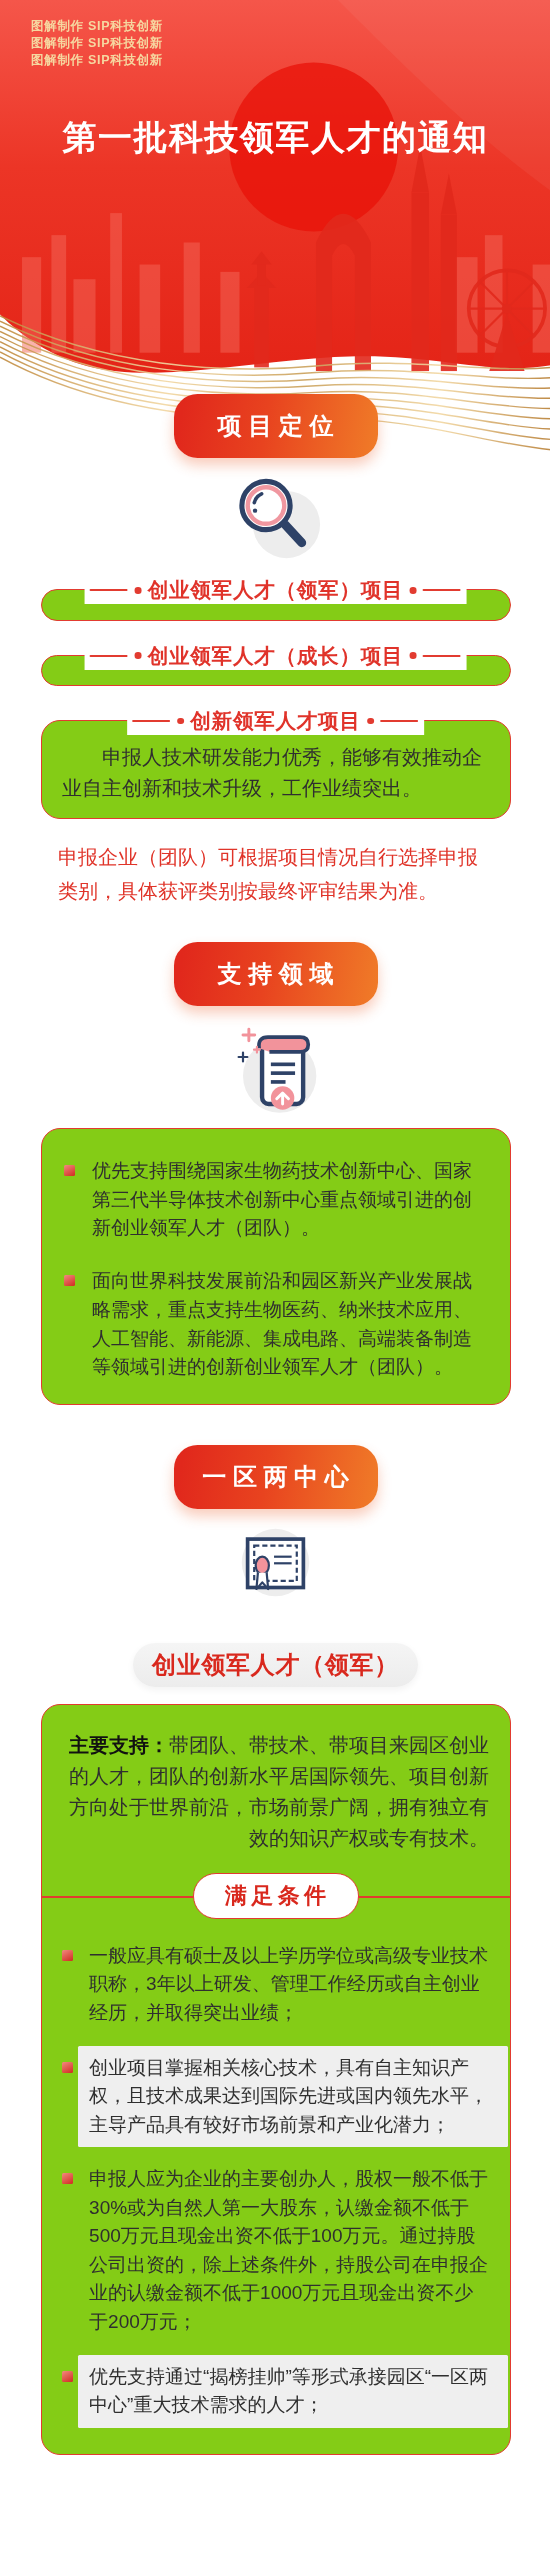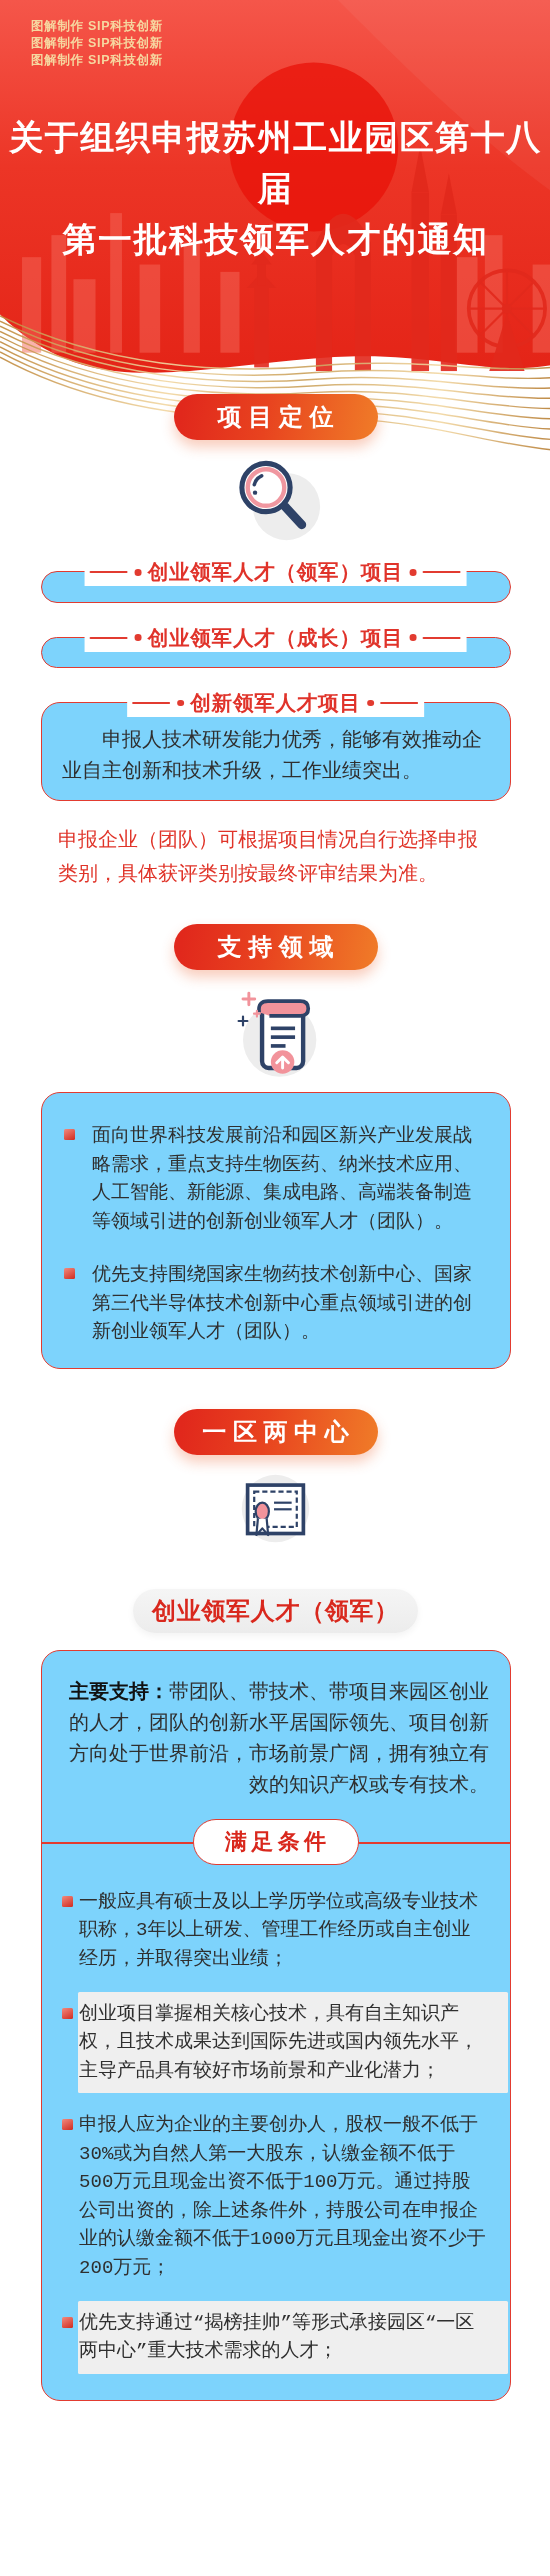--- a/index.html
+++ b/index.html
@@ -21,41 +21,41 @@
     color:#f6d7a0; font-size:12.5px; font-weight:700; letter-spacing:0.7px; white-space:nowrap;
   }
   .main-title {
     position:absolute; top:112px; width:100%; text-align:center;
     font-family:"Liberation Serif","DejaVu Serif",serif;
     color:#ffffff; font-size:34px; font-weight:700; line-height:1.5; letter-spacing:1.5px;
   }
 
   
   .pill {
-    width:204px; height:46px; margin:0 auto; border-radius:23.5px;
+    width:204px; height:64px; margin:0 auto; border-radius:23.5px;
     background:linear-gradient(100deg,#e1281c 5%,#e8431f 45%,#f07c28 100%);
     display:flex; align-items:center; justify-content:center;
     color:#ffffff; font-family:"Liberation Serif","DejaVu Serif",serif;
     font-size:24px; font-weight:700; letter-spacing:6.6px; text-indent:6.6px;
     box-shadow:0 7.3px 13.2px rgba(236,90,36,.30);
     position:relative; z-index:2;
   }
   .pill-positioning { margin-top:11.7px; }
   .pill-support     { margin-top:34px; }
   .pill-types       { margin-top:40px; }
 
   .section-icon { display:block; margin:0 auto; position:relative; z-index:1; }
   .icon-magnifier { margin-top:11.7px; }
   .icon-scroll    { margin-top:7.3px; }
   .icon-cert      { margin-top:10.3px; }
 
   
   .card {
     width:470px; margin:0 auto; position:relative;
-    border:1.5px solid #e23b30; border-radius:19px; background:#7dd3fc;
+    border:1.5px solid #e23b30; border-radius:19px; background:#84cc16;
     padding:14.7px 20.6px 14.7px;
   }
   .card-m1 { margin-top:25px; }
   .card-m  { margin-top:34px; }
   .card-title {
     position:absolute; top:0; left:50%; transform:translate(-50%,-50%);
     display:flex; align-items:center; gap:6.6px;
     background:#ffffff; padding:0 5.9px; white-space:nowrap;
   }
   .tline { width:38px; height:2.2px; background:#e23b30; border-radius:1.5px; }
@@ -99,21 +99,21 @@
   }
   .cond-pill {
     position:relative; width:166px; height:46px; margin:0 auto;
     background:#ffffff; border:1.5px solid #e23b30; border-radius:23.5px;
     display:flex; align-items:center; justify-content:center;
     color:#d9281d; font-size:22px; font-weight:700; letter-spacing:4.4px; text-indent:4.4px;
     z-index:1;
   }
 
   .cond-list { margin-top:13.2px; }
-  .cond-row { position:relative; display:flex; gap:6px; padding:9.5px 0; margin-top:7.3px;font-family:Liberation Mono, monospace; }
+  .cond-row { position:relative; display:flex; gap:16px; padding:9.5px 0; margin-top:7.3px; }
   .cond-row > * { position:relative; z-index:1; }
   .cond-row.shaded::before {
     content:""; position:absolute; left:16px; right:-19px; top:1.5px; bottom:1.5px;
     background:#efefef; border-radius:1.5px; z-index:0;
   }
   .cond-text { font-size:19px; line-height:1.5; }
 </style>
 </head>
 <body>
 
@@ -182,21 +182,20 @@
     </g>
   </svg>
 
   <div class="watermarks">
     <span class="watermark">图解制作 SIP科技创新</span>
     <span class="watermark">图解制作 SIP科技创新</span>
     <span class="watermark">图解制作 SIP科技创新</span>
   </div>
 
   <div class="main-title">
-    <div>关于组织申报苏州工业园区第十八届</div>
     <div>第一批科技领军人才的通知</div>
   </div>
 </div>
 
 <div class="pill pill-positioning">项目定位</div>
 
 <svg class="section-icon icon-magnifier" width="95" height="95" viewBox="0 0 130 130" xmlns="http://www.w3.org/2000/svg">
   <circle cx="80" cy="76" r="46" fill="#ededed"></circle>
   <circle cx="52" cy="50" r="33" fill="#ffffff" stroke="#2e4267" stroke-width="7"></circle>
   <circle cx="52" cy="50" r="25" fill="none" stroke="#f097a0" stroke-width="6"></circle>
@@ -250,25 +249,25 @@
   <circle cx="84" cy="116" r="16" fill="#f2939b"></circle>
   <path d="M84,124 V110 M76,117 L84,109 L92,117" fill="none" stroke="#ffffff" stroke-width="4" stroke-linecap="round" stroke-linejoin="round"></path>
   <path d="M38,22 V38 M30,30 H46" stroke="#f2939b" stroke-width="4" stroke-linecap="round"></path>
   <path d="M30,54 V66 M24,60 H36" stroke="#2e4267" stroke-width="3" stroke-linecap="round"></path>
   <path d="M49,46 V54 M45,50 H53" stroke="#f2939b" stroke-width="3" stroke-linecap="round"></path>
 </svg>
 
 <div class="card support-card">
   <div class="sup-row">
     <span class="bullet-sq"></span>
-    <p class="sup-text">面向世界科技发展前沿和园区新兴产业发展战略需求，重点支持生物医药、纳米技术应用、人工智能、新能源、集成电路、高端装备制造等领域引进的创新创业领军人才（团队）。</p>
+    <p class="sup-text">优先支持围绕国家生物药技术创新中心、国家第三代半导体技术创新中心重点领域引进的创新创业领军人才（团队）。</p>
   </div>
   <div class="sup-row">
     <span class="bullet-sq"></span>
-    <p class="sup-text">优先支持围绕国家生物药技术创新中心、国家第三代半导体技术创新中心重点领域引进的创新创业领军人才（团队）。</p>
+    <p class="sup-text">面向世界科技发展前沿和园区新兴产业发展战略需求，重点支持生物医药、纳米技术应用、人工智能、新能源、集成电路、高端装备制造等领域引进的创新创业领军人才（团队）。</p>
   </div>
 </div>
 
 <div class="pill pill-types">一区两中心</div>
 
 <svg class="section-icon icon-cert" width="91" height="91" viewBox="0 0 124 124" xmlns="http://www.w3.org/2000/svg">
   <circle cx="62" cy="58" r="46" fill="#ededed"></circle>
   <rect x="24" y="26" width="76" height="66" fill="#ffffff" stroke="#2e4267" stroke-width="5"></rect>
   <rect x="33" y="35" width="58" height="48" fill="none" stroke="#2e4267" stroke-width="3" stroke-dasharray="7 4"></rect>
   <line x1="60" y1="50" x2="84" y2="50" stroke="#2e4267" stroke-width="3"></line>

